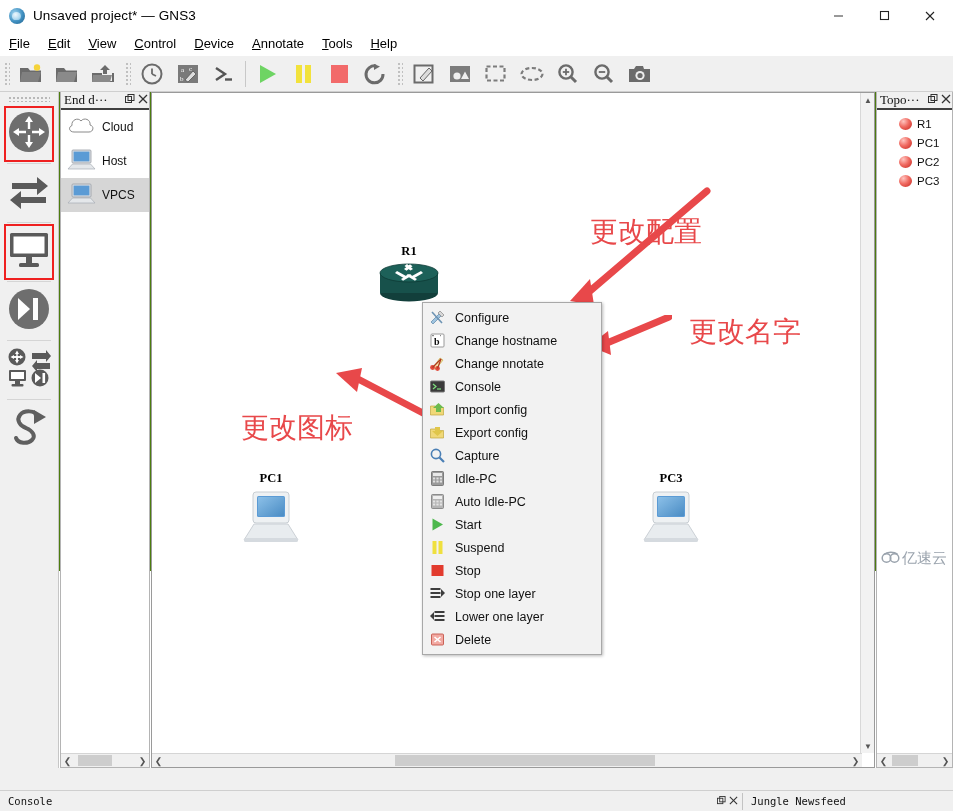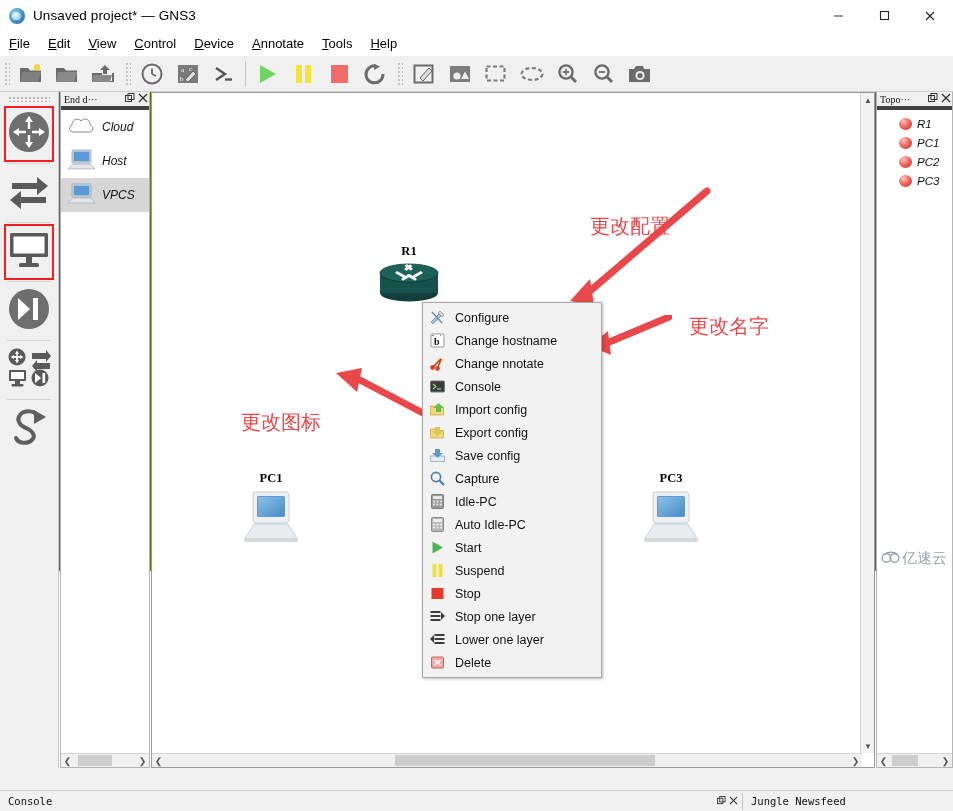--- a/index.html
+++ b/index.html
@@ -84,27 +84,27 @@
   .dev-btn.sel { outline:2.5px solid #ef2020; outline-offset:-3px; }
   .dev-sep { width:44px; height:1px; background:#d5d5d5; flex:none; }
 
   
   .dock-left {
     position:absolute; left:60px; top:92px; width:90px; height:676px;
     background:#f6f6f6; border:1px solid #b4b4b4; border-top:none;
   }
   .dock-title {
     height:18px; background:#f0f0f0; display:flex; align-items:center;
-    font-size:10px; color:#111; padding-left:3px; border-bottom:4px solid #404040;
+    font-size:13px; color:#111; padding-left:3px; border-bottom:2px solid #404040;
     font-family:"Liberation Serif", serif;
     justify-content:space-between;
   }
   .dock-title .t { flex:1; white-space:nowrap; overflow:hidden; }
   .dock-title .bx { width:13px; text-align:center; font-size:11px; color:#333; }
-  .dock-body { background:#ffffff; height:calc(100% - 18px - 14px); overflow:hidden;font-style:italic; }
+  .dock-body { background:#ffffff; height:calc(100% - 18px - 14px); overflow:hidden; }
   .dev-row {
     height:34px; display:flex; align-items:center; gap:6px; padding-left:5px;
     font-size:12px; color:#111;
   }
   .dev-row.active { background:#d6d6d6; }
   .hscroll {
     position:absolute; left:0; bottom:0; width:100%; height:14px;
     background:#f0f0f0; border-top:1px solid #d5d5d5; display:flex; align-items:center;
   }
   .hscroll .arw { width:13px; text-align:center; font-size:9px; color:#555; }
@@ -125,21 +125,21 @@
   .vscroll .arw { width:14px; height:14px; display:flex; align-items:center; justify-content:center; font-size:8px; color:#555; }
   .vscroll .arw.bot { position:absolute; bottom:0; }
 
   .node { position:absolute; text-align:center; }
   .node .lbl { font-family:"Liberation Serif", serif; font-weight:bold; font-size:12.5px; color:#000; }
 
   .router-ico { width:64px; height:42px; position:relative; margin:2px auto 0; }
   .pc-ico { width:62px; height:58px; position:relative; margin:2px auto 0; }
 
   .ann {
-    position:absolute; color:#e8484a; font-size:20px; white-space:nowrap;
+    position:absolute; color:#e8484a; font-size:28px; white-space:nowrap;
     font-family:Liberation Serif, serif;
   }
   .arrow { position:absolute; }
 
   
   .ctxmenu {
     position:absolute; left:422px; top:302px; width:180px;
     background:#f2f2f2; border:1px solid #a8a8a8;
     box-shadow:1px 1px 3px rgba(0,0,0,.28);
     padding:3px 0;
@@ -625,29 +625,20 @@
         <div class="ctx-item">
           <span class="ctx-ico">
             <svg width="17" height="17" viewBox="0 0 17 17">
               <path d="M1.5 5 L6 5 L7.2 6.5 L14.5 6.5 L14.5 14 L1.5 14 Z" fill="#f0d878" stroke="#c2a73e" stroke-width=".7"></path>
               <path d="M6 3 L11 3 L11 7 L14 7 L8.5 12 L3 7 L6 7 Z" fill="#e0c64a"></path>
             </svg>
           </span>
           <span>Export config</span>
         </div>
 
-        <div class="ctx-item">
-          <span class="ctx-ico">
-            <svg width="17" height="17" viewBox="0 0 17 17">
-              <path d="M1.5 9 L15.5 9 L15.5 14.5 L1.5 14.5 Z" fill="#e6eef5" stroke="#8fa7bb" stroke-width=".8"></path>
-              <path d="M6 2 L11 2 L11 6 L14 6 L8.5 11 L3 6 L6 6 Z" fill="#5e9ccc"></path>
-            </svg>
-          </span>
-          <span>Save config</span>
-        </div>
 
         <div class="ctx-item">
           <span class="ctx-ico">
             <svg width="17" height="17" viewBox="0 0 17 17">
               <circle cx="7" cy="7" r="4.6" fill="none" stroke="#4a7fb5" stroke-width="1.6"></circle>
               <line x1="10.5" y1="10.5" x2="15" y2="15" stroke="#4a7fb5" stroke-width="2.2"></line>
             </svg>
           </span>
           <span>Capture</span>
         </div>

